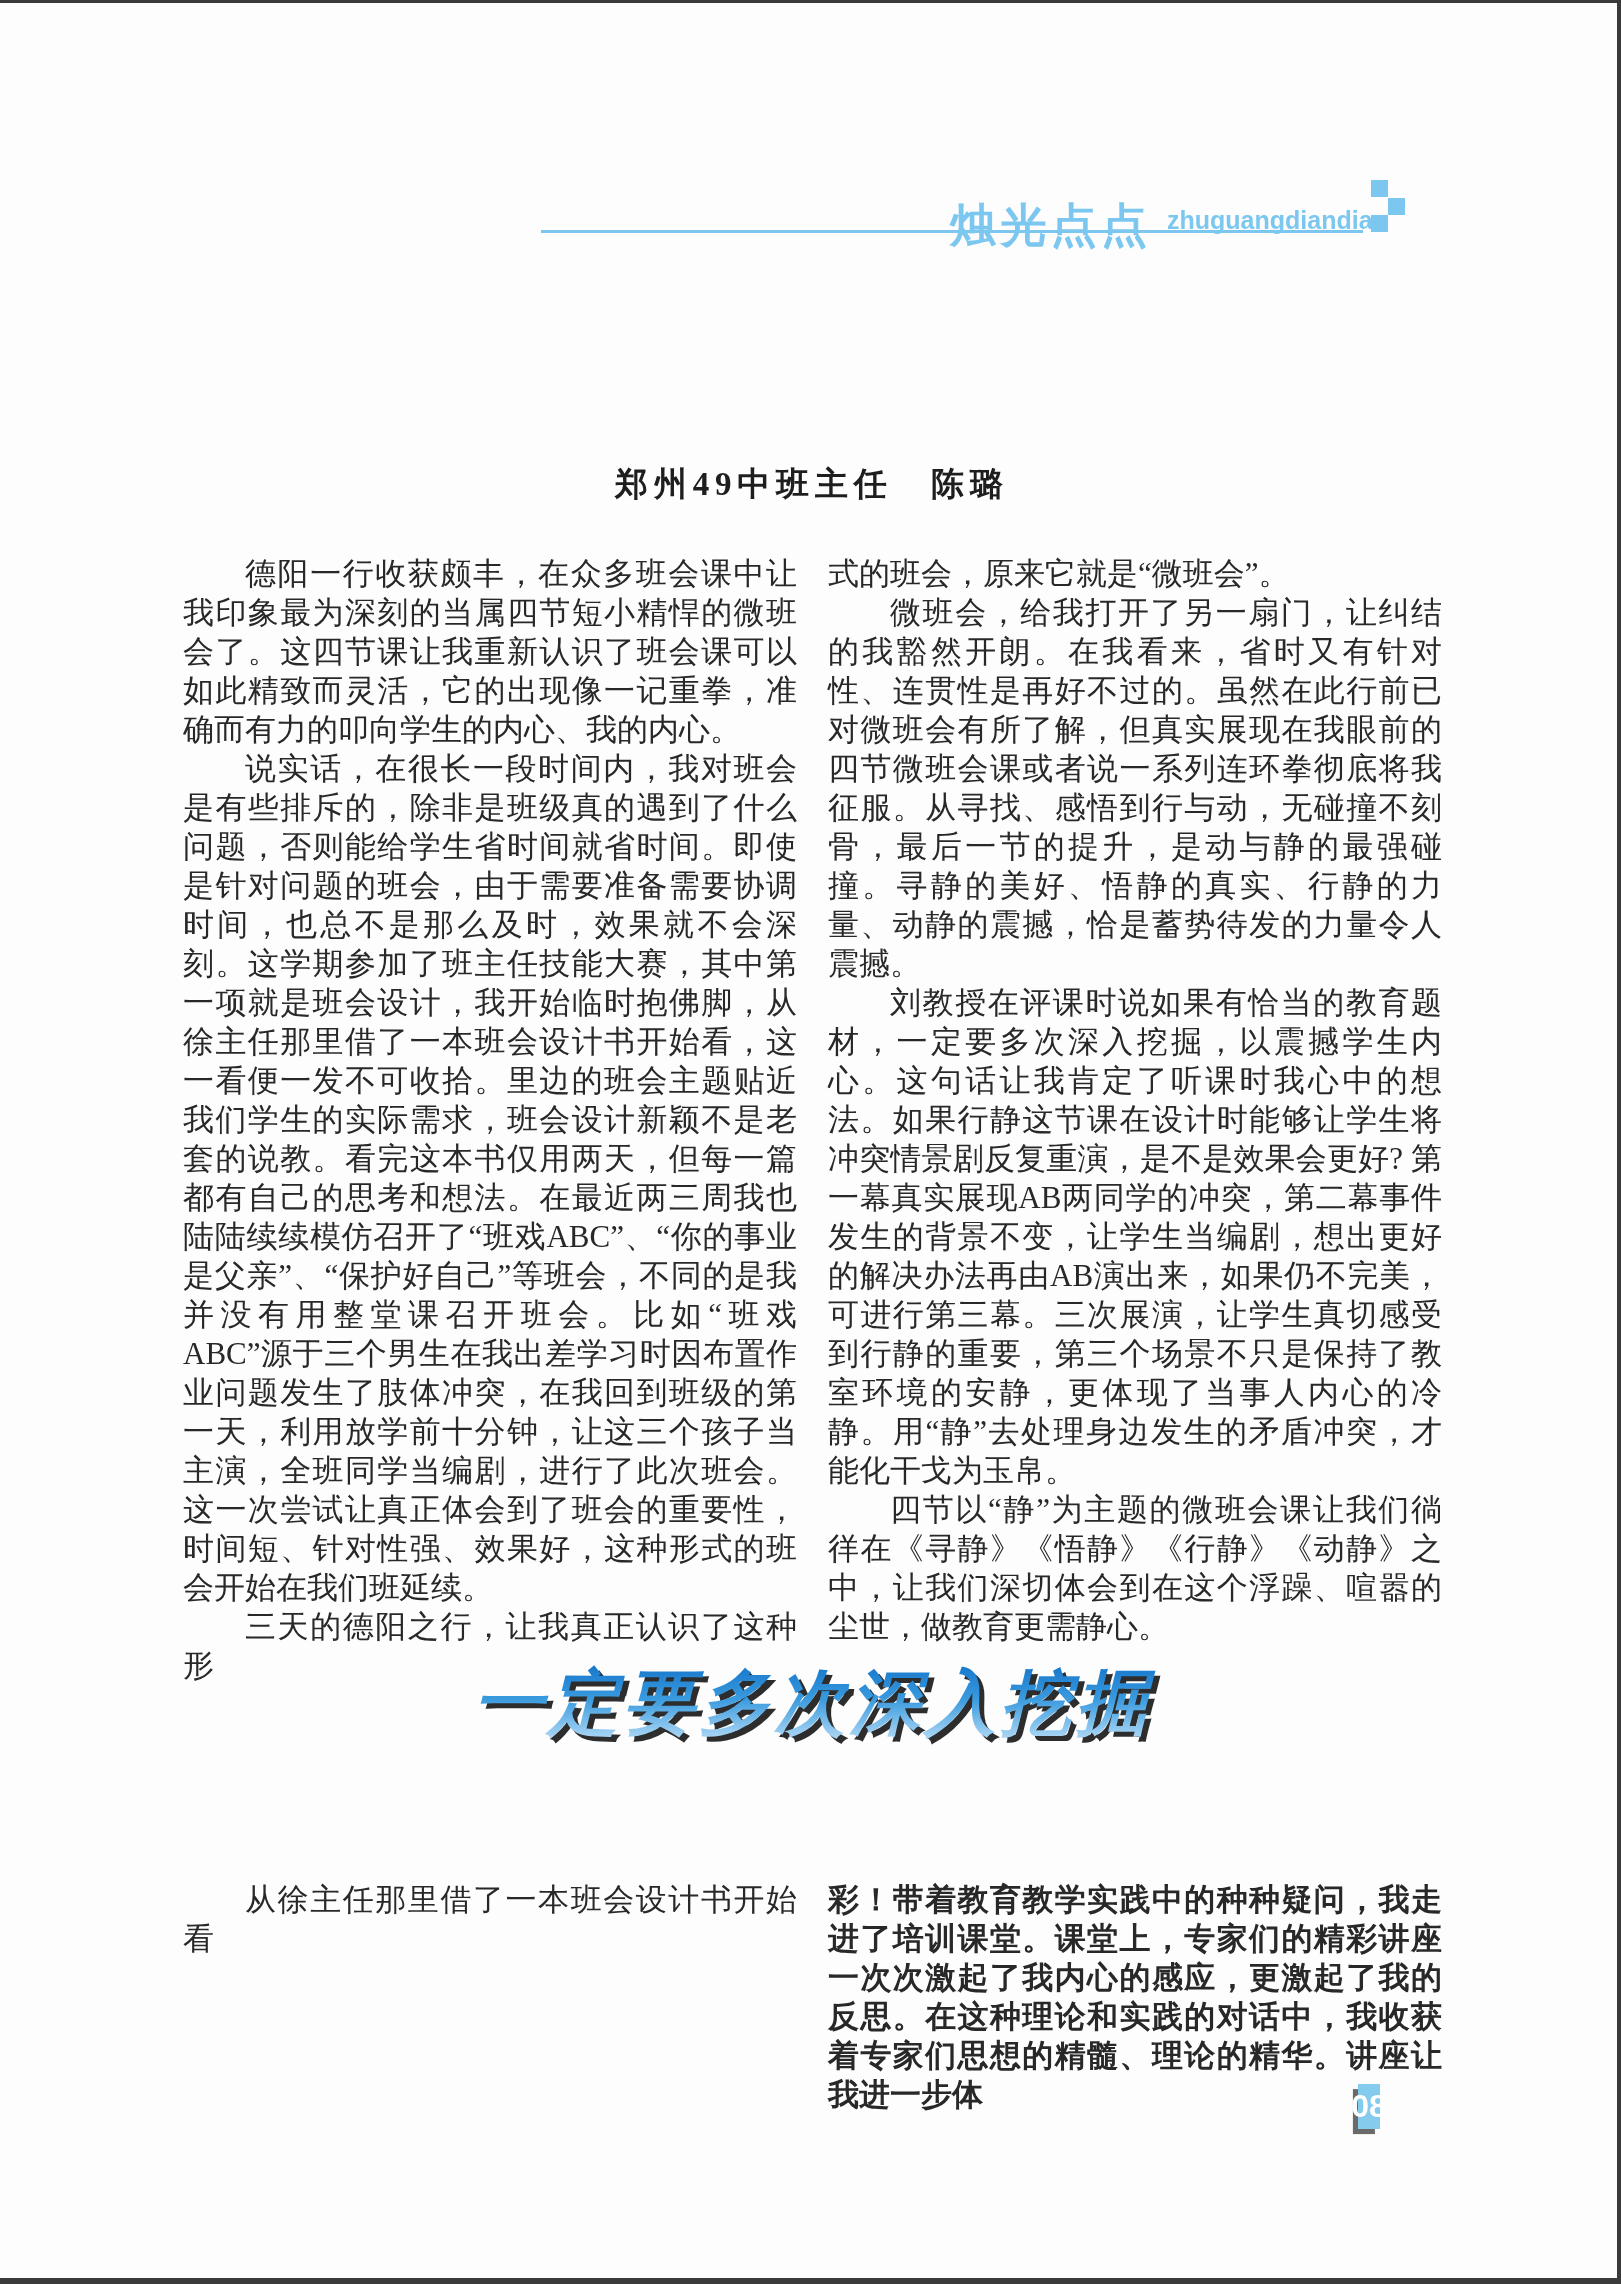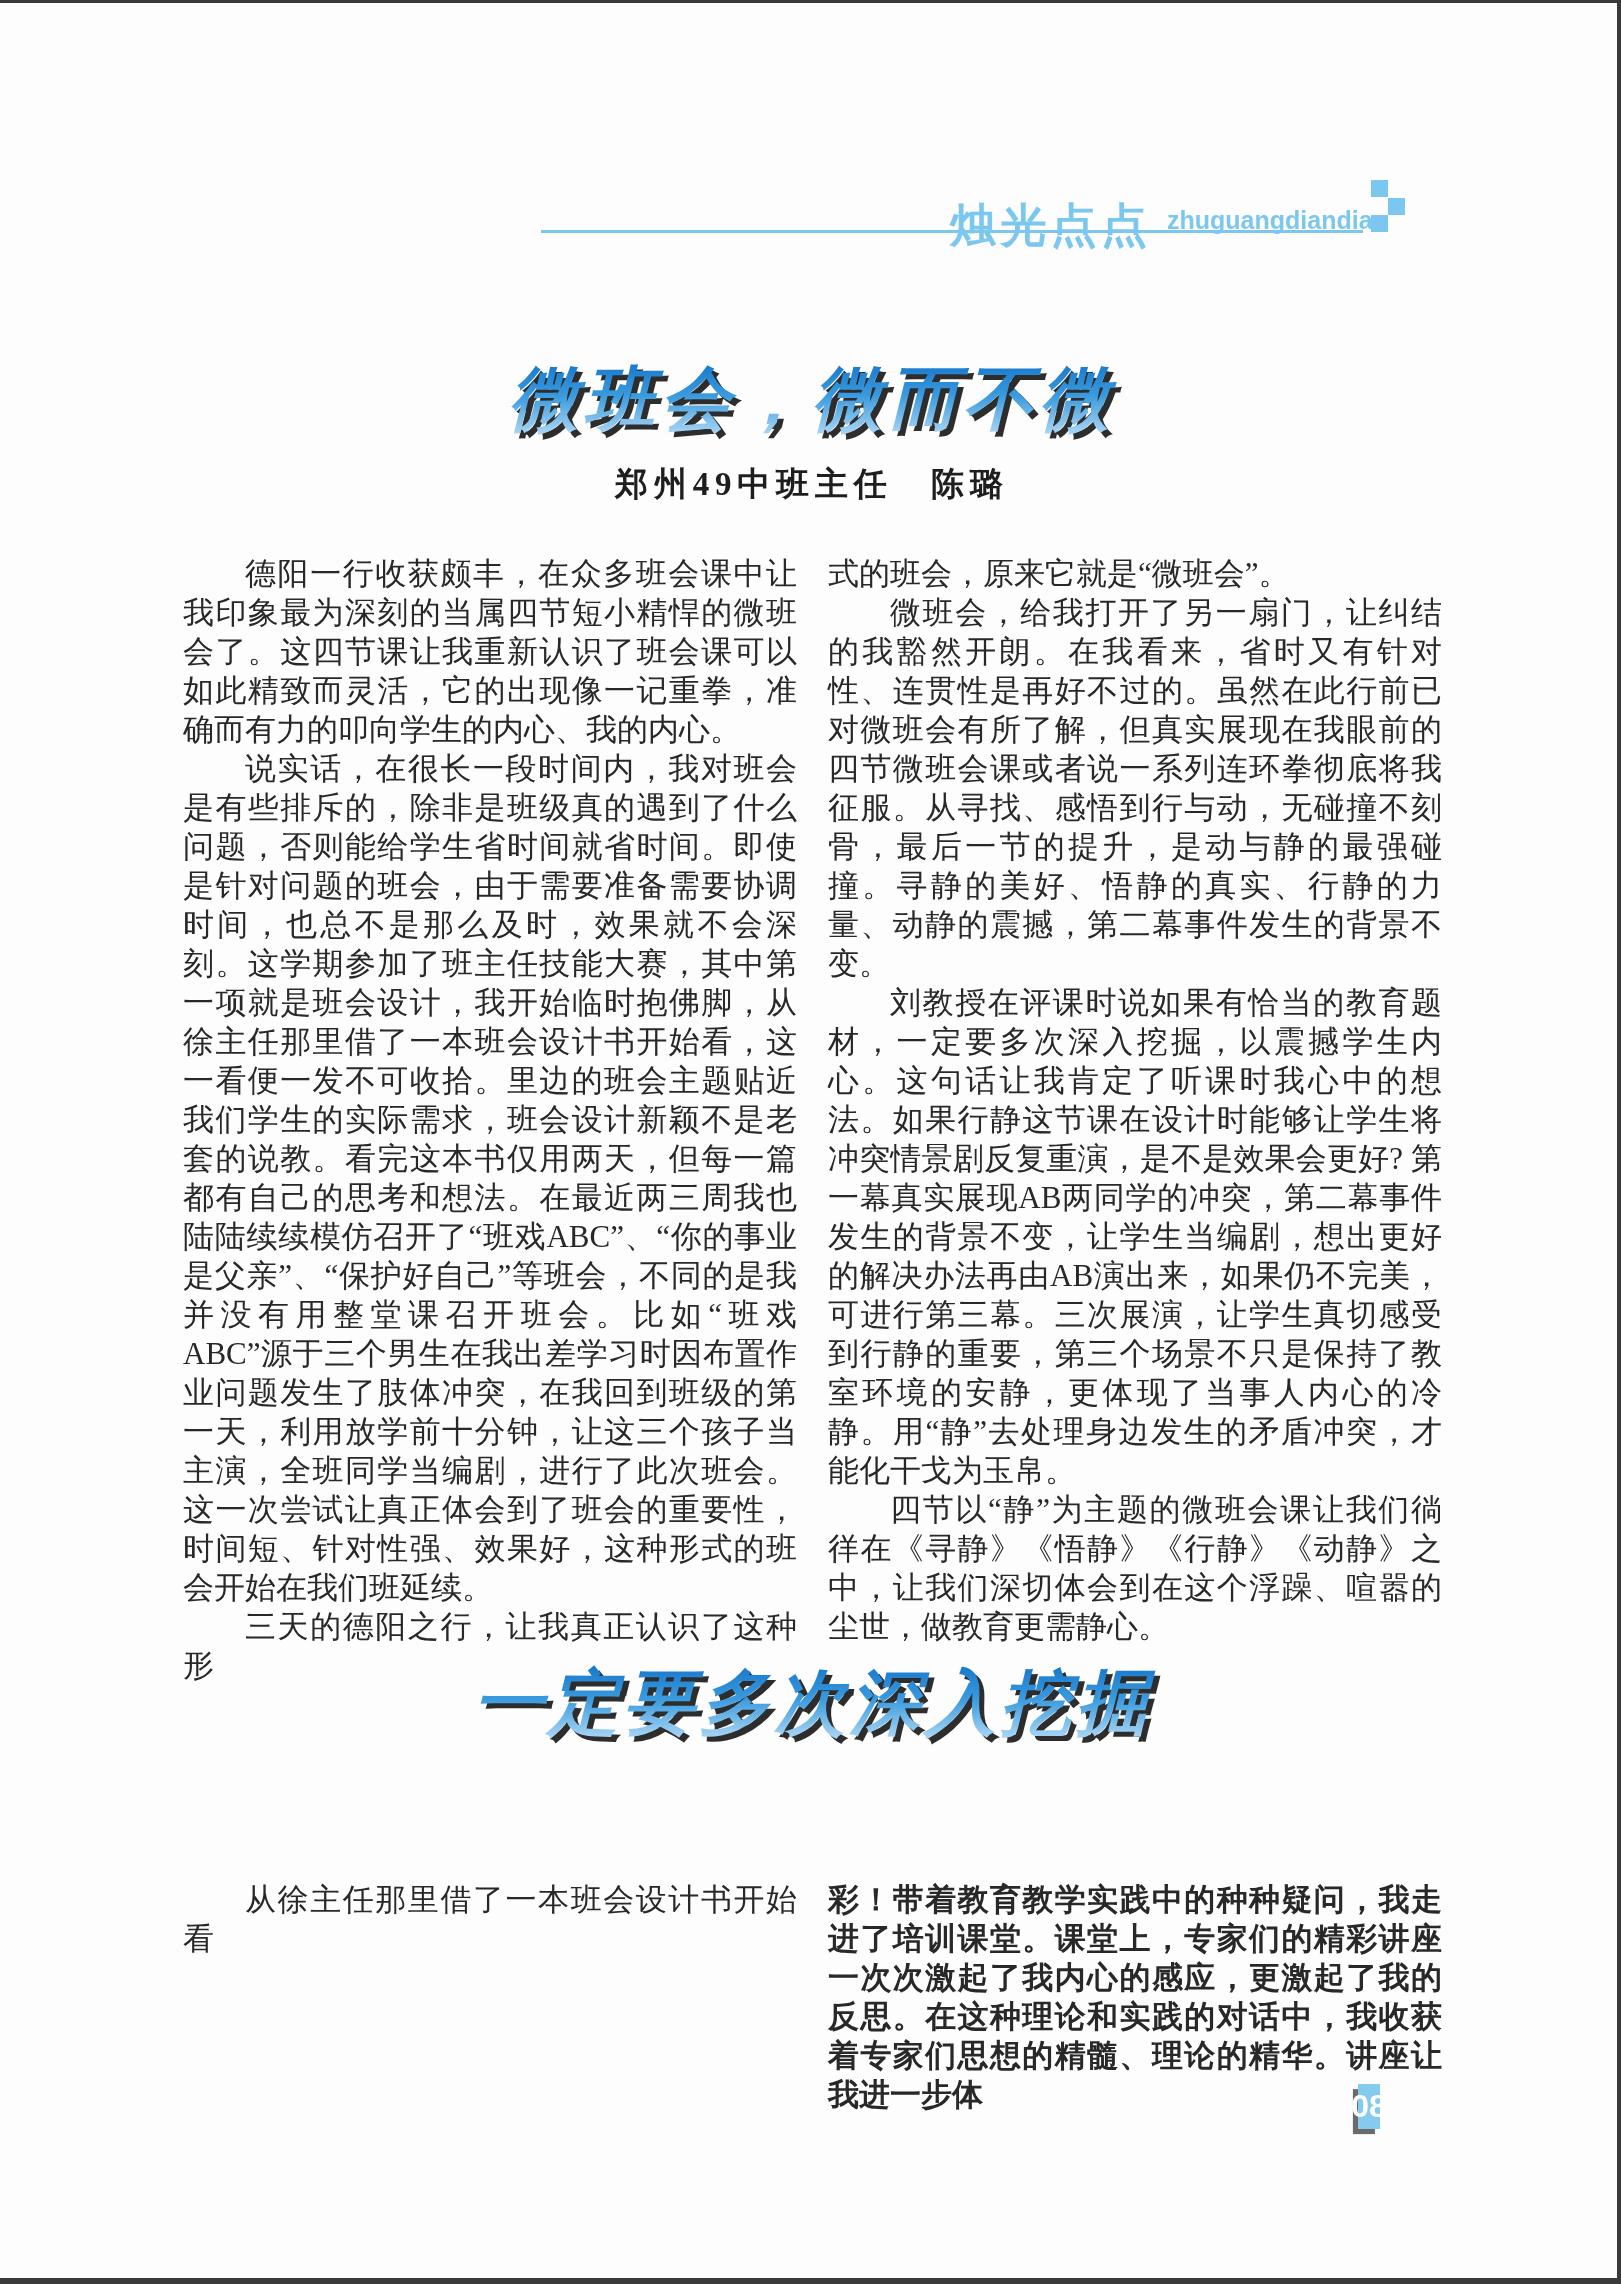--- a/index.html
+++ b/index.html
@@ -97,32 +97,31 @@
   <div class="header-cn">烛光点点</div>
   <div class="header-py">zhuguangdiandian</div>
   <div class="header-underline"></div>
   <span>
     <span class="deco-sq s1"></span>
     <span class="deco-sq s2"></span>
     <span class="deco-sq s3"></span>
   </span>
 
   
-  <h1 class="art-title t1">微班会，微而不微</h1>
   <div class="byline b1">郑州49中班主任　陈璐</div>
 
   <div class="col a1-left">
     <p class="indent">德阳一行收获颇丰，在众多班会课中让我印象最为深刻的当属四节短小精悍的微班会了。这四节课让我重新认识了班会课可以如此精致而灵活，它的出现像一记重拳，准确而有力的叩向学生的内心、我的内心。</p>
     <p class="indent">说实话，在很长一段时间内，我对班会是有些排斥的，除非是班级真的遇到了什么问题，否则能给学生省时间就省时间。即使是针对问题的班会，由于需要准备需要协调时间，也总不是那么及时，效果就不会深刻。这学期参加了班主任技能大赛，其中第一项就是班会设计，我开始临时抱佛脚，从徐主任那里借了一本班会设计书开始看，这一看便一发不可收拾。里边的班会主题贴近我们学生的实际需求，班会设计新颖不是老套的说教。看完这本书仅用两天，但每一篇都有自己的思考和想法。在最近两三周我也陆陆续续模仿召开了“班戏ABC”、“你的事业是父亲”、“保护好自己”等班会，不同的是我并没有用整堂课召开班会。比如“班戏ABC”源于三个男生在我出差学习时因布置作业问题发生了肢体冲突，在我回到班级的第一天，利用放学前十分钟，让这三个孩子当主演，全班同学当编剧，进行了此次班会。这一次尝试让真正体会到了班会的重要性，时间短、针对性强、效果好，这种形式的班会开始在我们班延续。</p>
     <p class="indent">三天的德阳之行，让我真正认识了这种形</p>
   </div>
 
   <div class="col a1-right">
     <p>式的班会，原来它就是“微班会”。</p>
-    <p class="indent">微班会，给我打开了另一扇门，让纠结的我豁然开朗。在我看来，省时又有针对性、连贯性是再好不过的。虽然在此行前已对微班会有所了解，但真实展现在我眼前的四节微班会课或者说一系列连环拳彻底将我征服。从寻找、感悟到行与动，无碰撞不刻骨，最后一节的提升，是动与静的最强碰撞。寻静的美好、悟静的真实、行静的力量、动静的震撼，第二幕事件发生的背景不变。</p>
+    <p class="indent">微班会，给我打开了另一扇门，让纠结的我豁然开朗。在我看来，省时又有针对性、连贯性是再好不过的。虽然在此行前已对微班会有所了解，但真实展现在我眼前的四节微班会课或者说一系列连环拳彻底将我征服。从寻找、感悟到行与动，无碰撞不刻骨，最后一节的提升，是动与静的最强碰撞。寻静的美好、悟静的真实、行静的力量、动静的震撼，恰是蓄势待发的力量令人震撼。</p>
     <p class="indent">刘教授在评课时说如果有恰当的教育题材，一定要多次深入挖掘，以震撼学生内心。这句话让我肯定了听课时我心中的想法。如果行静这节课在设计时能够让学生将冲突情景剧反复重演，是不是效果会更好? 第一幕真实展现AB两同学的冲突，第二幕事件发生的背景不变，让学生当编剧，想出更好的解决办法再由AB演出来，如果仍不完美，可进行第三幕。三次展演，让学生真切感受到行静的重要，第三个场景不只是保持了教室环境的安静，更体现了当事人内心的冷静。用“静”去处理身边发生的矛盾冲突，才能化干戈为玉帛。</p>
     <p class="indent">四节以“静”为主题的微班会课让我们徜徉在《寻静》《悟静》《行静》《动静》之中，让我们深切体会到在这个浮躁、喧嚣的尘世，做教育更需静心。</p>
   </div>
 
   
   <h1 class="art-title t2">一定要多次深入挖掘</h1>
 
   <div class="col a2-left">
     <p class="indent">从徐主任那里借了一本班会设计书开始看</p>
   </div>

